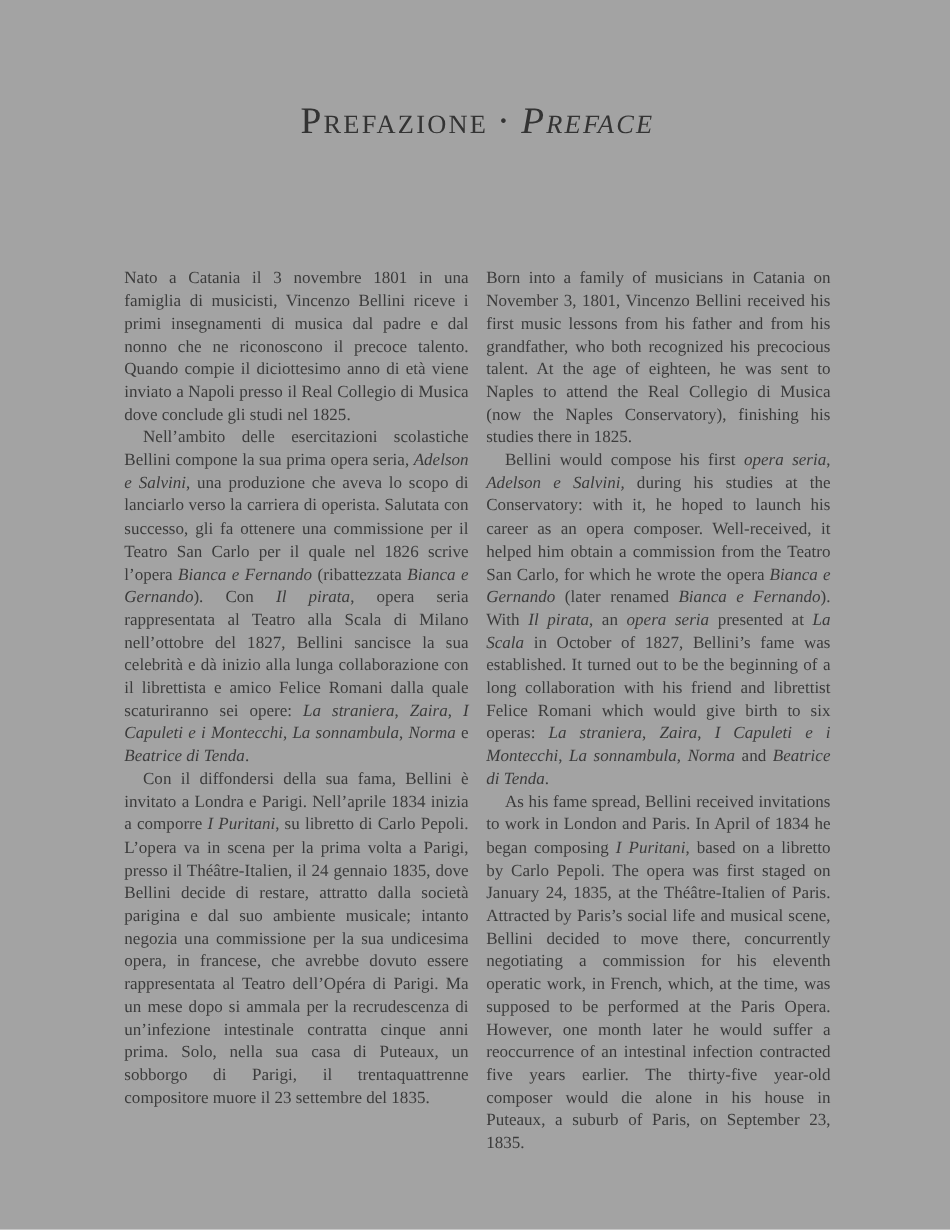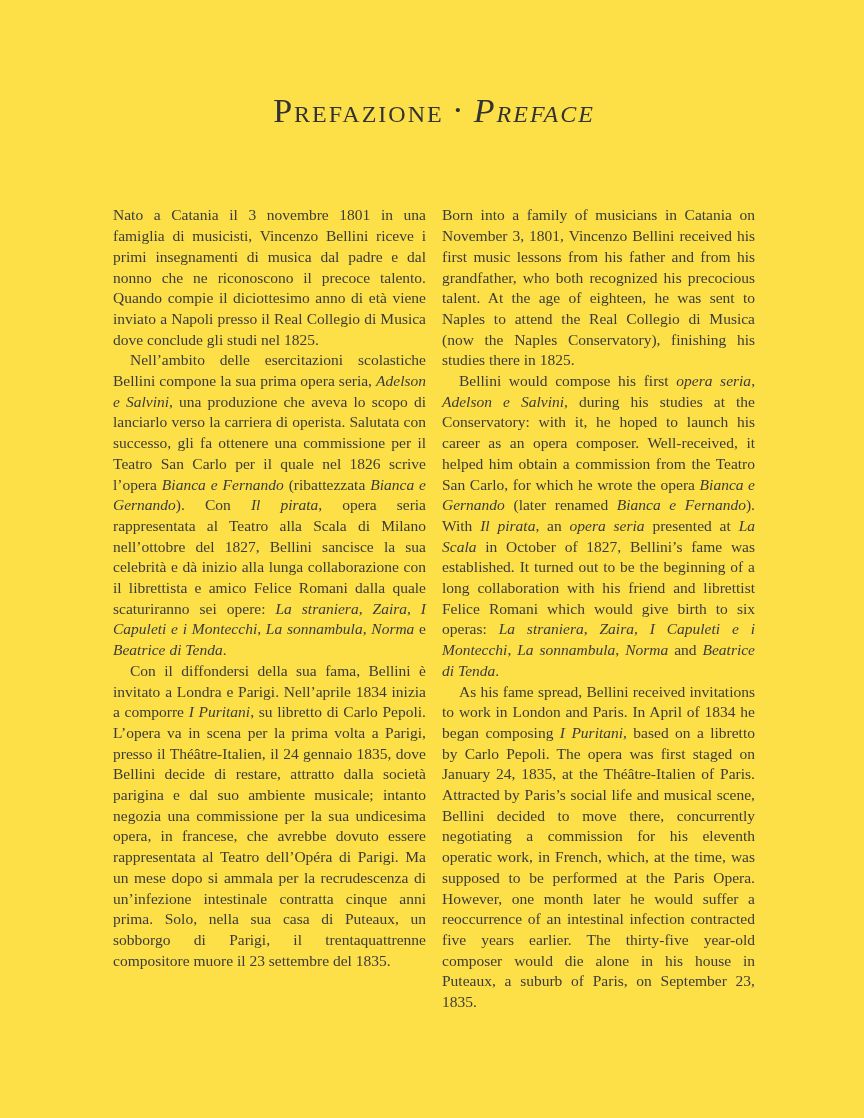--- a/index.html
+++ b/index.html
@@ -4,21 +4,21 @@
 <style>
   html, body {
     margin: 0;
     padding: 0;
     background: #ffffff;
   }
   .page {
     position: relative;
     width: 864px;
     height: 1118px;
-    background: #fde047;
+    background: #a3a3a3;
     box-sizing: border-box;
     padding: 92px 109px 0 113px;
     font-family: "Liberation Serif", "DejaVu Serif", serif;
     color: #3b3b3b;
     overflow: hidden;
   }
   .title {
     margin: 0;
     text-align: center;
     font-weight: 400;
@@ -37,21 +37,21 @@
     font-size: 0.52em;
     vertical-align: middle;
     margin: 0 11px;
     position: relative;
     top: -3px;
     font-style: normal;
   }
   .columns {
     display: flex;
     gap: 16px;
-    margin-top: 76px;
+    margin-top: 114px;
   }
   .col {
     width: 313px;
     text-align: justify;
     font-size: 15.5px;
     line-height: 20.7px;
     hyphens: auto;
     -webkit-hyphens: auto;
   }
   .para {

